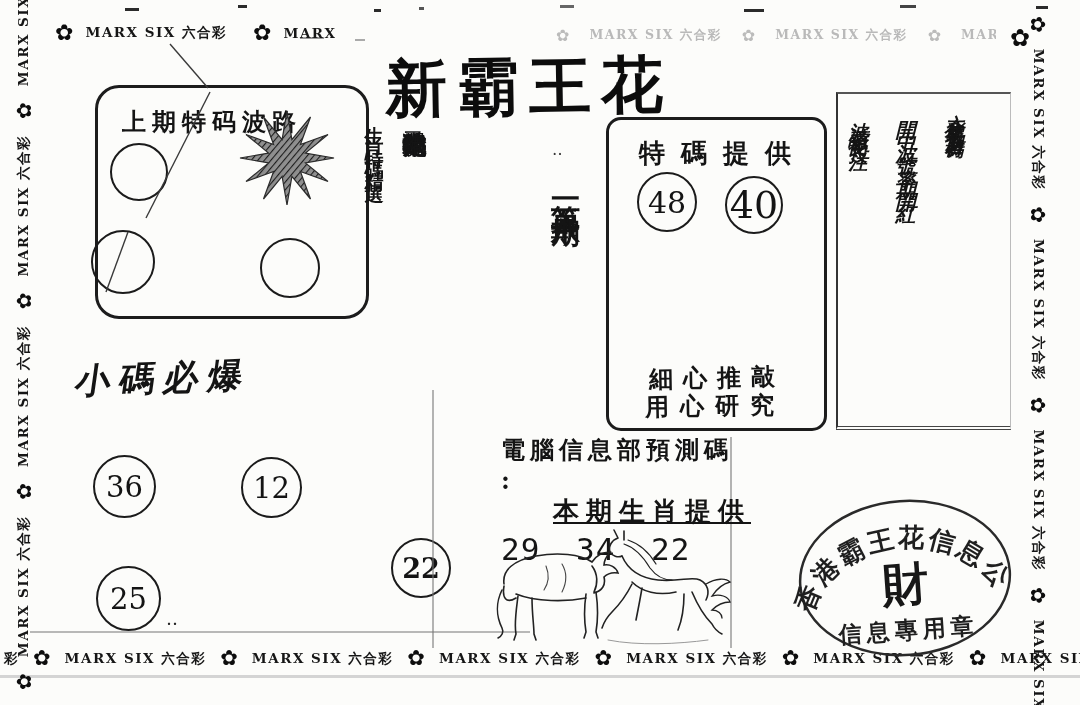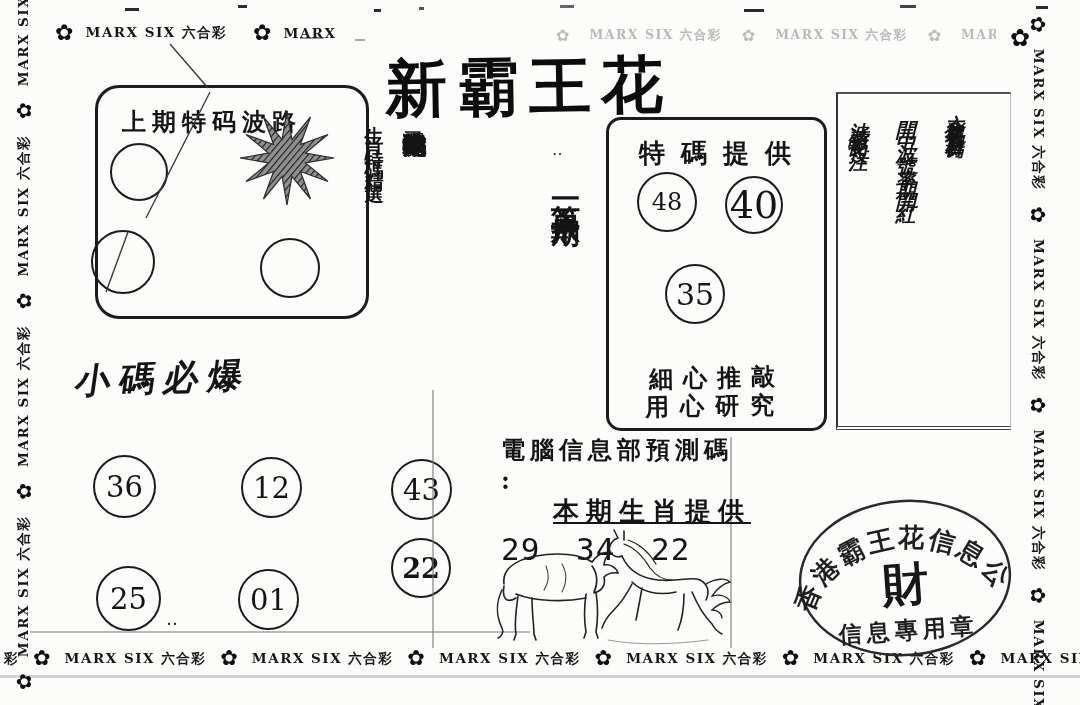--- a/index.html
+++ b/index.html
@@ -106,39 +106,36 @@
   </div>
 
   <div class="abs vtext" style="left:362px;top:110px;font-size:19px;letter-spacing:12px;font-weight:600;">生肖特碼精選</div>
   <div class="abs vtext" style="left:398px;top:112px;font-size:25px;letter-spacing:0px;">鼠牛虎兔龙蛇马羊猴鸡狗猪</div>
 
   <div class="abs" style="left:552px;top:140px;font-size:16px;color:#333;">‥</div>
   <div class="abs vtext" style="left:546px;top:182px;font-size:29px;font-weight:700;letter-spacing:2px;">第一百二十八期</div>
 
   <div class="box" style="left:606px;top:117px;width:215px;height:308px;border-radius:15px;">
     <div class="abs" style="left:30px;top:16px;font-size:26px;letter-spacing:16px;font-weight:600;white-space:nowrap;">特碼提供</div>
-    <div class="circle abs" style="left:28px;top:52px;width:56px;height:56px;font-size:24px;">48</div>
+    <div class="circle abs" style="left:28px;top:52px;width:56px;height:56px;font-size:30px;">48</div>
     <div class="circle abs" style="left:116px;top:56px;width:54px;height:54px;font-size:38px;">40</div>
-    <div class="circle abs" style="left:56px;top:144px;width:56px;height:56px;font-size:30px;">35</div>
     <div class="abs handw" style="left:40px;top:242px;font-size:24px;letter-spacing:10px;transform:rotate(-1deg);white-space:nowrap;">細心推敲</div>
     <div class="abs handw" style="left:36px;top:270px;font-size:24px;letter-spacing:11px;transform:rotate(-1deg);white-space:nowrap;">用心研究</div>
   </div>
 
   <div class="abs" style="left:836px;top:92px;width:172px;height:332px;border-left:2px solid #333;border-top:2px solid #555;border-bottom:4px double #444;border-right:1px solid #bbb;"></div>
   <div class="abs vtext" style="left:942px;top:100px;font-size:18px;letter-spacing:3px;font-style:italic;font-weight:600;">六合彩第零七期之特碼</div>
   <div class="abs vtext" style="left:893px;top:104px;font-size:20px;letter-spacing:12px;font-style:italic;font-weight:600;">開中波號率期開紅</div>
   <div class="abs vtext" style="left:846px;top:106px;font-size:19px;letter-spacing:6px;font-style:italic;font-weight:600;">波請彩民投注</div>
 
   <div class="abs handw" style="left:76px;top:355px;font-size:35px;letter-spacing:9px;transform:skewX(-10deg) rotate(-2deg);white-space:nowrap;">小碼必爆</div>
 
   <div class="circle abs" style="left:93px;top:455px;width:59px;height:59px;font-size:29px;">36</div>
   <div class="circle abs" style="left:241px;top:457px;width:57px;height:57px;font-size:29px;">12</div>
-  <div class="circle abs" style="left:391px;top:459px;width:57px;height:57px;font-size:29px;">43</div>
   <div class="circle abs" style="left:96px;top:566px;width:61px;height:61px;font-size:29px;">25</div>
-  <div class="circle abs" style="left:238px;top:569px;width:57px;height:57px;font-size:29px;">01</div>
   <div class="circle abs" style="left:391px;top:538px;width:56px;height:56px;font-size:27px;font-weight:bold;">22</div>
   <div class="abs" style="left:166px;top:608px;font-size:18px;color:#222;letter-spacing:6px;">‥</div>
 
   <div class="vline" style="left:432px;top:390px;height:258px;"></div>
   <div class="vline" style="left:730px;top:437px;height:211px;"></div>
 
   <div class="abs" style="left:495px;top:434px;display:flex;align-items:baseline;flex-direction:column;">
     <span style="font-size:24px;letter-spacing:5px;font-weight:600;">電腦信息部預測碼</span>
     <span style="font-size:24px;margin:0 8px 0 6px;font-weight:600;">:</span>
     <span style="font-size:31px;font-family:'DejaVu Sans Mono',monospace;word-spacing:16px;letter-spacing:1px;margin-top:36px;">29 34 22</span>

